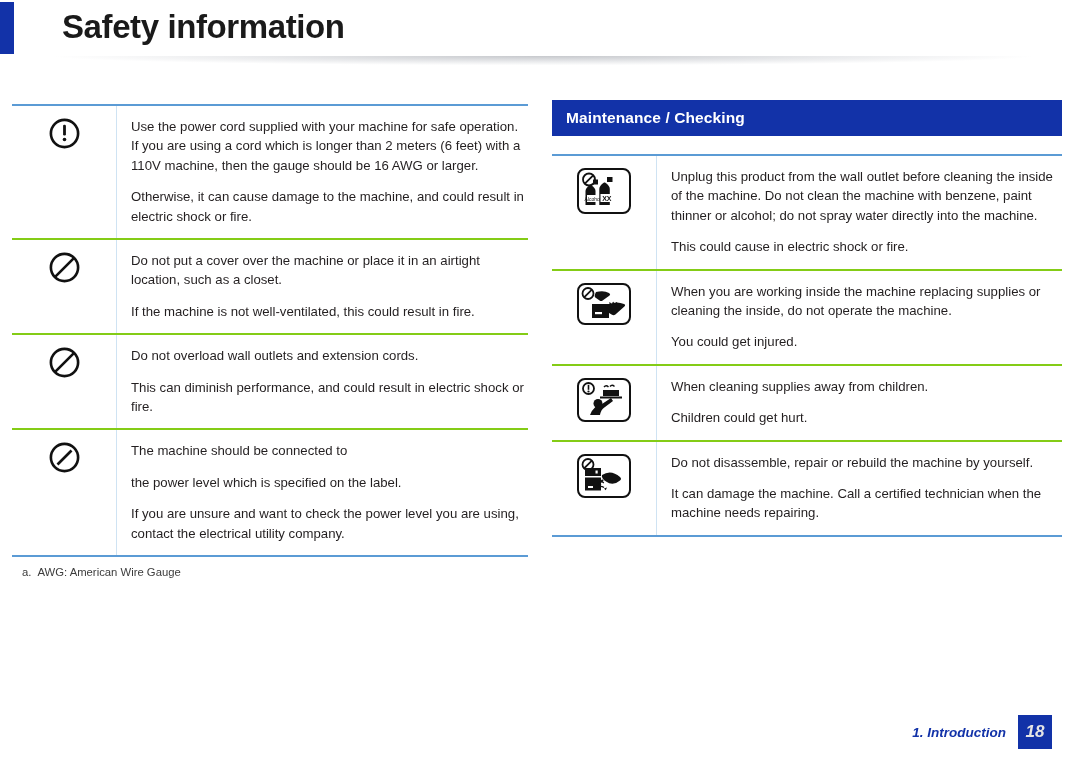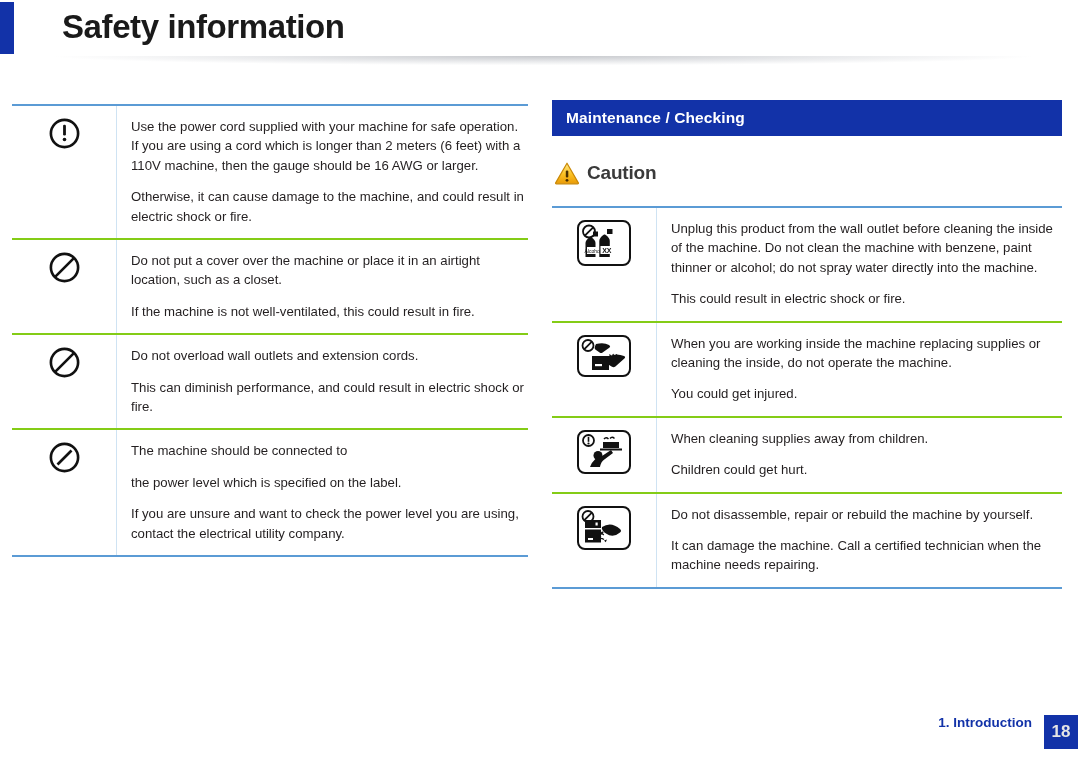--- a/index.html
+++ b/index.html
@@ -135,24 +135,25 @@
     padding-left: 10px;
   }
   .footnote .fn-marker { margin-right: 6px; }
 
   
   .ico { display: inline-block; vertical-align: middle; }
 
   
   .page-footer {
     position: absolute;
-    right: 2px;
+    right: 28px;
     bottom: 14px;
     display: flex;
-    align-items: flex-start;
+    align-items: center;
+    font-style: italic;
   }
   .footer-chapter {
     font-size: 13.5px;
     font-weight: bold;
     color: #1232a8;
     margin-right: 12px;
   }
   .footer-pagebox {
     width: 34px;
     height: 34px;
@@ -233,43 +234,29 @@
       <td class="text-cell">
         <p>The machine should be connected to</p>
         <p>the power level which is specified on the label.</p>
         <p>If you are unsure and want to check the power level you are using, contact the electrical utility company.</p>
       </td>
     </tr>
   </tbody>
     </table>
   <div class="table-bottom-rule"></div>
 
+  <div class="footnote">
+    <span class="fn-marker">a.</span><span>AWG: American Wire Gauge</span>
+  </div>
 </div>
 
 <div class="col-right">
 
   <div class="section-bar">Maintenance / Checking</div>
 
-  <div class="caution-head">
-    <span class="caution-icon">
-      <svg width="26" height="24" viewBox="0 0 26 24">
-        <defs>
-          <linearGradient id="cg" x1="0" y1="0" x2="0" y2="1">
-            <stop offset="0%" stop-color="#ffe98a"></stop>
-            <stop offset="55%" stop-color="#fbc021"></stop>
-            <stop offset="100%" stop-color="#e99a07"></stop>
-          </linearGradient>
-        </defs>
-        <path d="M13 2.2 L24.2 21.6 Q24.9 22.8 23.5 22.8 L2.5 22.8 Q1.1 22.8 1.8 21.6 Z" fill="url(#cg)" stroke="#c98807" stroke-width="1.2" stroke-linejoin="round"></path>
-        <rect x="11.8" y="9.4" width="2.5" height="7.2" rx="1.1" fill="#4a3000"></rect>
-        <circle cx="13" cy="19.3" r="1.4" fill="#4a3000"></circle>
-      </svg>
-    </span>
-    <span class="caution-label">Caution</span>
-  </div>
 
   <table class="safety-table top-rule">
     <tbody>
         <tr>
       <td class="icon-cell">
         <span class="ico">
           <svg width="56" height="48" viewBox="0 0 56 48">
             <rect x="2" y="2" width="52" height="44" rx="7" fill="#fff" stroke="#111" stroke-width="2"></rect>
             <circle cx="13" cy="12.5" r="6" fill="none" stroke="#111" stroke-width="1.8"></circle>
             <line x1="8.8" y1="16.7" x2="17.2" y2="8.3" stroke="#111" stroke-width="1.8"></line>
@@ -281,21 +268,21 @@
 
             <rect x="31" y="10" width="5.5" height="5" fill="#111"></rect>
             <path d="M29 15.5 q4.8 3 4.8 6.5 v16 h-10.5 V22 q0-3.5 4.8-6.5 z" fill="#111"></path>
             <rect x="24.5" y="27" width="12.5" height="8" fill="#fff"></rect>
             <text x="30.8" y="33.6" font-family="'Liberation Sans',sans-serif" font-size="7" font-weight="bold" text-anchor="middle" fill="#111">XX</text>
           </svg>
         </span>
       </td>
       <td class="text-cell">
         <p>Unplug this product from the wall outlet before cleaning the inside of the machine. Do not clean the machine with benzene, paint thinner or alcohol; do not spray water directly into the machine.</p>
-        <p>This could result in electric shock or fire.</p>
+        <p>This could cause in electric shock or fire.</p>
       </td>
     </tr>
 
     <tr>
       <td class="icon-cell">
         <span class="ico">
           <svg width="56" height="44" viewBox="0 0 56 44">
             <rect x="2" y="2" width="52" height="40" rx="7" fill="#fff" stroke="#111" stroke-width="2"></rect>
             <circle cx="12" cy="11.5" r="5.5" fill="none" stroke="#111" stroke-width="1.8"></circle>
             <line x1="8.1" y1="15.4" x2="15.9" y2="7.6" stroke="#111" stroke-width="1.8"></line>

